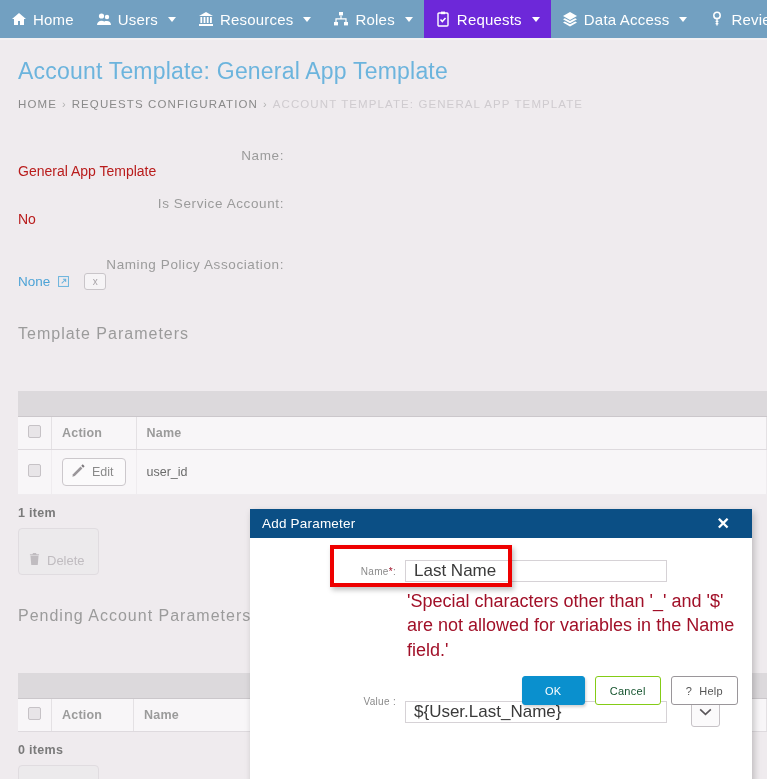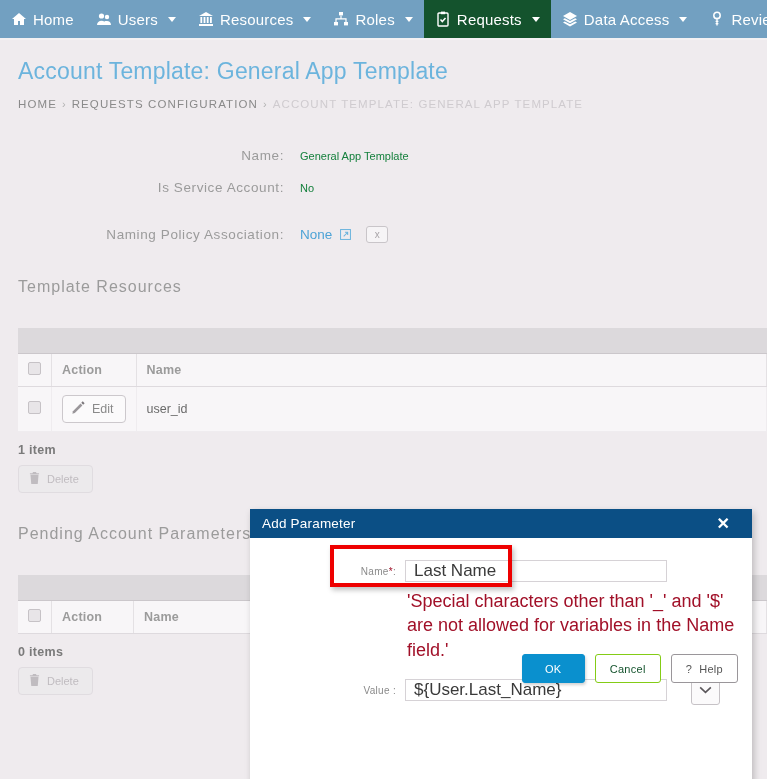--- a/index.html
+++ b/index.html
@@ -23,21 +23,21 @@
   .nav-item {
     display: flex;
     align-items: center;
     gap: 6px;
     padding: 0 11px;
     color: #ffffff;
     font-size: 15px;
     letter-spacing: .2px;
     flex: 0 0 auto;
   }
-  .nav-item.active { background: #14532d; }
+  .nav-item.active { background: #6d28d9; }
   .nav-ico {
     display: inline-flex;
     align-items: center;
     justify-content: center;
     width: 16px; height: 16px;
     flex: 0 0 auto;
   }
   .nav-ico svg { display: block; }
   .caret {
     width: 0; height: 0;
@@ -73,32 +73,33 @@
   }
   .crumb-sep { color: #b2b2b2; font-size: 11px; }
   .crumb.muted { color: #cfcbcf; }
 
   
   .fields { margin-top: 38px; }
   .field-row {
     display: flex;
     align-items: baseline;
     margin-bottom: 17px;
+    flex-direction: column;
   }
   .field-label {
     width: 282px;
     text-align: right;
     padding-right: 16px;
     color: #9b9b9b;
     font-size: 13.5px;
     letter-spacing: .6px;
   }
   .field-value {
-    color: #15803d;
-    font-size: 11px;
+    color: #b91c1c;
+    font-size: 14px;
     text-align: right;
   }
   .req-star { color: #a11028; }
   .link-val { color: #4da3d6; text-decoration: none; font-size: 13.5px; }
   .ext-ico { margin-left: 3px; vertical-align: -1px; }
   .xbtn {
     display: inline-flex;
     align-items: center;
     justify-content: center;
     width: 22px; height: 17px;
@@ -114,21 +115,21 @@
   
   .section-title {
     color: #9b9b9b;
     font-size: 16px;
     letter-spacing: 1px;
     font-weight: 400;
     margin: 34px 0 0 0;
   }
 
   
-  .grid-wrap { margin-top: 32px; margin-right: -18px; }
+  .grid-wrap { margin-top: 48px; margin-right: -18px; }
   .grid-toolbar {
     height: 26px;
     background: #dcd9dc;
     border-bottom: 1px solid #cbc7cb;
   }
   table.grid {
     width: 100%;
     border-collapse: collapse;
     background: #f8f6f8;
   }
@@ -177,23 +178,23 @@
     font-weight: bold;
   }
   .del-btn {
     display: inline-flex;
     align-items: center;
     gap: 7px;
     margin-top: 8px;
     border: 1px solid #e0dce0;
     border-radius: 4px;
     background: #eceaec;
-    padding: 6px 13px 6px 10px;
+    padding: 24px 13px 6px 10px;
     color: #c0bcc0;
-    font-size: 11px;
+    font-size: 13px;
   }
 
   
   .modal {
     position: absolute;
     left: 250px; top: 451px;
     width: 502px; height: 296px;
     background: #ffffff;
     box-shadow: 2px 3px 7px rgba(0,0,0,.22);
     z-index: 50;
@@ -236,21 +237,21 @@
     padding: 0 8px;
     outline: none;
   }
   .m-err {
     margin: 7px 0 0 157px;
     width: 340px;
     color: #a11028;
     font-size: 18px;
     line-height: 1.35;
   }
-  .m-combo { display: flex; align-items: center; gap: 24px; }
+  .m-combo { display: flex; align-items: center; gap: 24px; margin-top: 22px; }
   .combo-btn {
     width: 29px; height: 29px;
     border: 1px solid #c6c2c6;
     border-radius: 3px;
     background: #fbfafb;
     display: flex;
     align-items: center;
     justify-content: center;
   }
   .modal-foot {
@@ -412,21 +413,21 @@
               <path d="M4 8 8.2 3.8M5.4 3.6h3v3" stroke="#6cb4dd" stroke-width="1.1" fill="none"></path>
             </svg>
         </span>
         <span class="xbtn">x</span>
       </div>
     </div>
 
   </div>
 
   
-  <h2 class="section-title">Template Resources</h2>
+  <h2 class="section-title">Template Parameters</h2>
 
   <div class="grid-wrap">
     <div class="grid-toolbar"></div>
     <table class="grid">
       <thead>
         <tr>
           <th class="cb-col">
             <span class="cb"></span>
           </th>
           <th class="act-col">Action</th>

